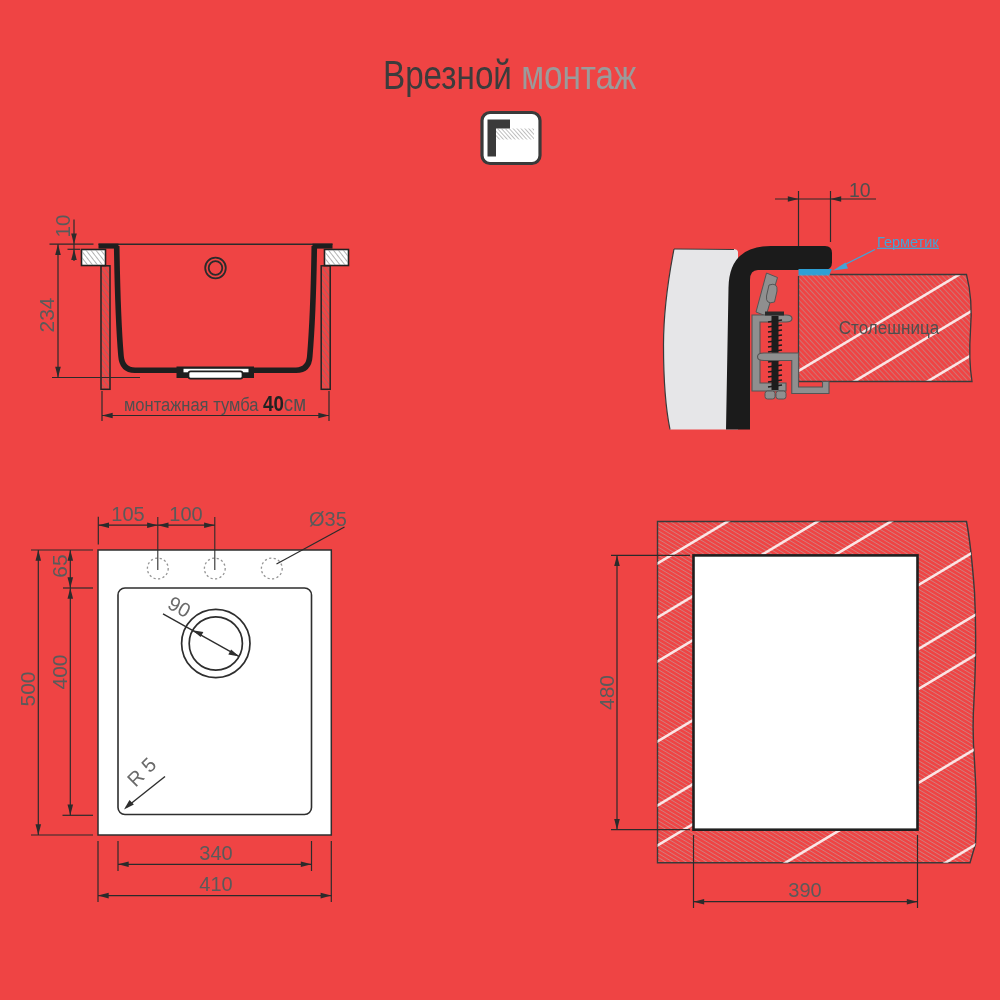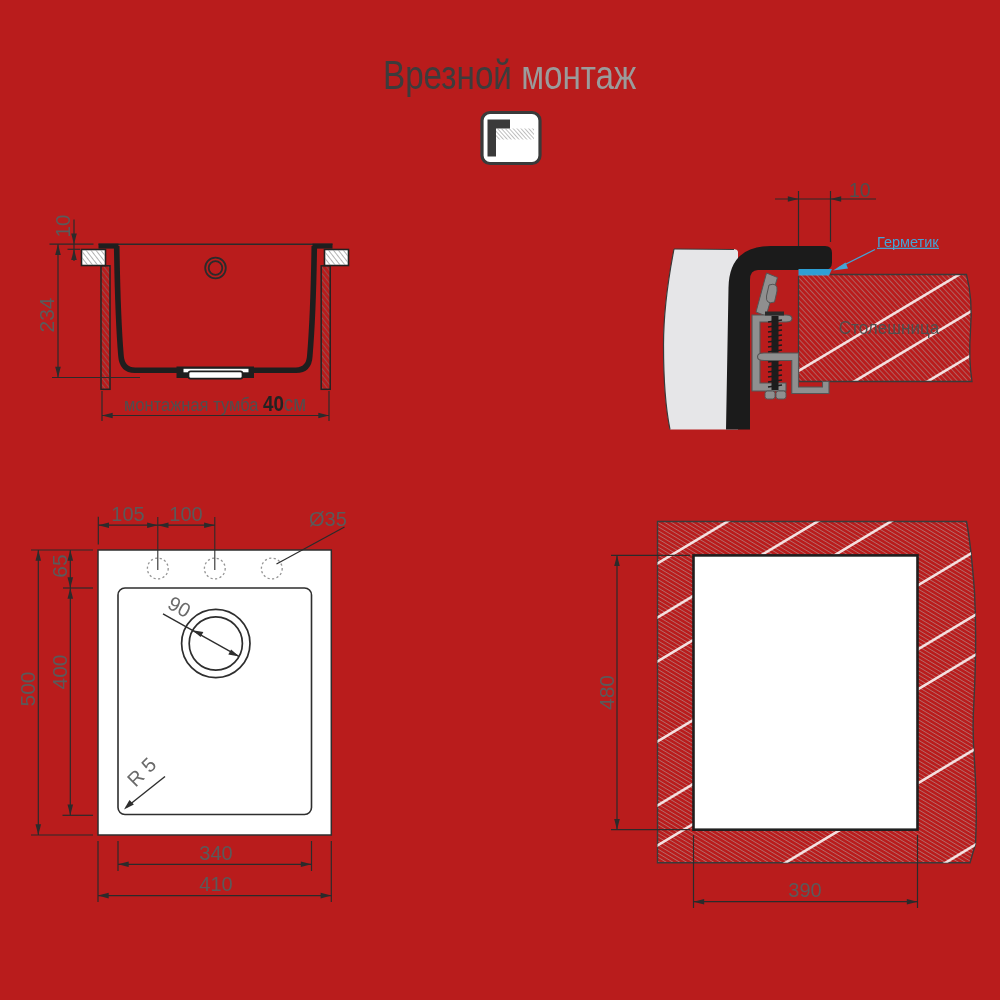--- a/index.html
+++ b/index.html
@@ -1,16 +1,16 @@
 <!DOCTYPE html>
 <html><head>
 <meta charset="utf-8">
 <style>
   html,body{margin:0;padding:0;background:#ffffff;}
-  #page{width:1000px;height:1000px;position:relative;background:#b91c1c;}
+  #page{width:1000px;height:1000px;position:relative;background:#ef4444;}
   svg{position:absolute;left:0;top:0;}
   text{font-family:"Liberation Sans",sans-serif;}
 </style>
 </head>
 <body>
 <div id="page">
 <svg width="1000" height="1000" viewBox="0 0 1000 1000">
 <defs>
 
   <pattern id="hsmall" width="5" height="3.9" patternUnits="userSpaceOnUse" patternTransform="rotate(52)">

